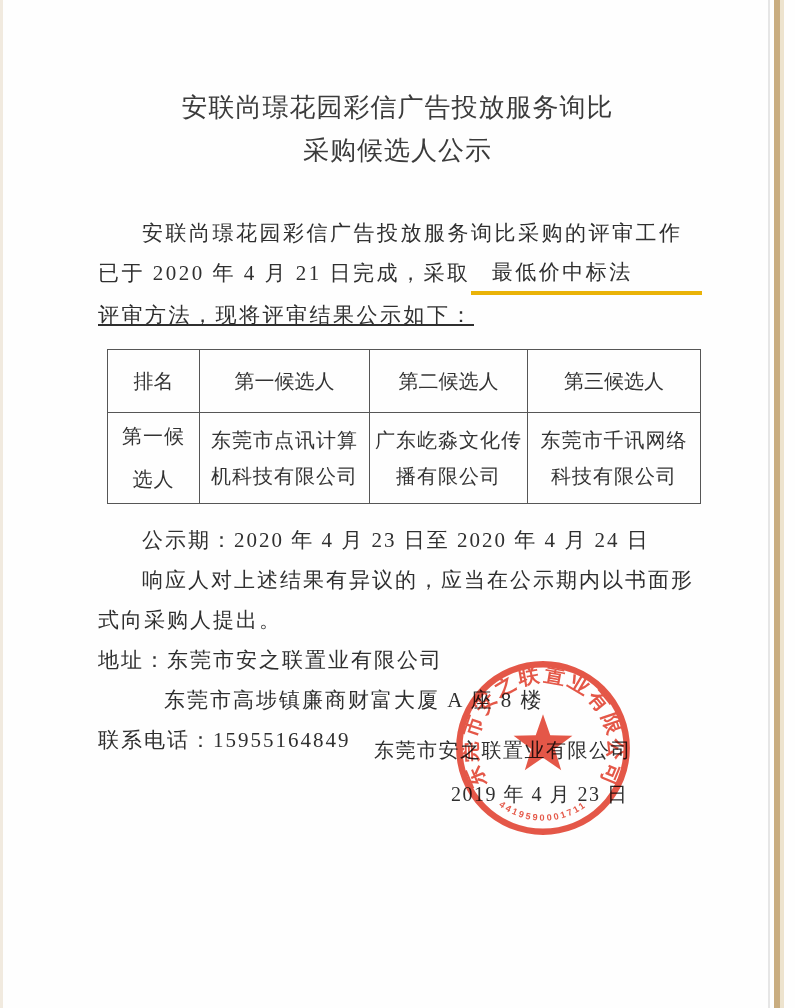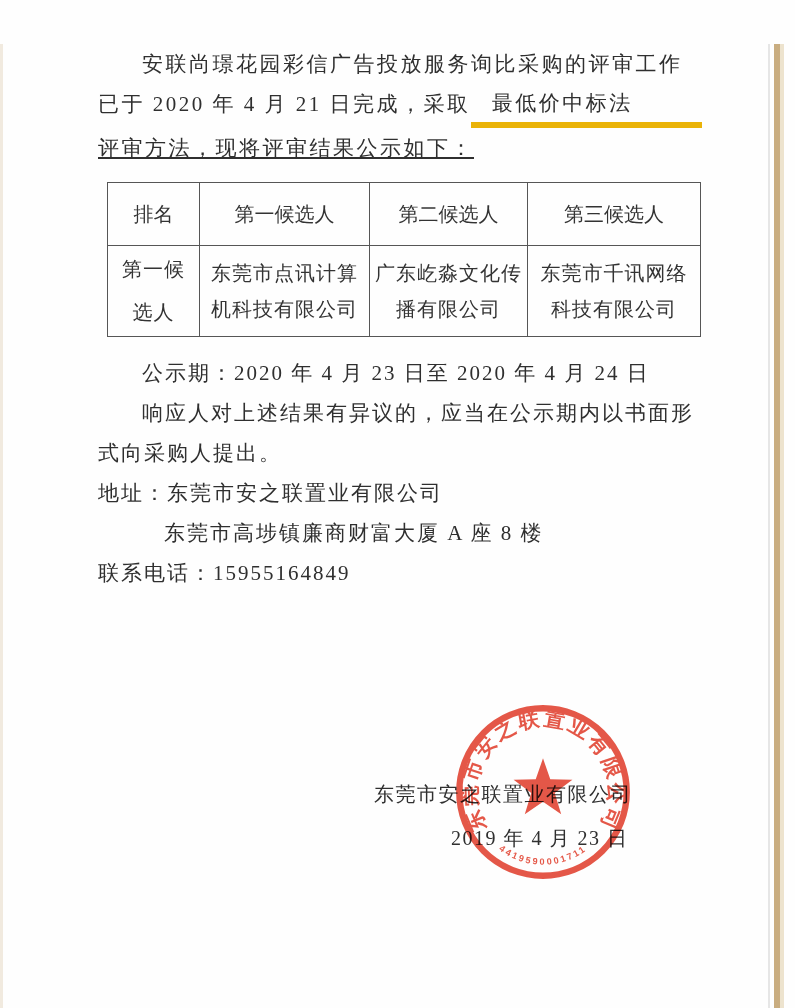--- a/index.html
+++ b/index.html
@@ -40,21 +40,21 @@
 
   .intro {
     width: 604px; margin: 44px 0 0 98px;
     font-size: 21px; line-height: 40px; letter-spacing: 2.5px;
   }
   .intro-line1 { text-indent: 44px; white-space: nowrap; }
   .intro-line2 { display: flex; white-space: nowrap; }
   .intro-line2 .prefix { flex: 0 0 auto; }
   .underline-fill {
     flex: 1 1 auto;
-    border-bottom: 6px solid #eab308;
+    border-bottom: 4px solid #eab308;
     text-align: center;
     padding-right: 48px;
     line-height: 38px;
   }
   .intro-line3 { white-space: nowrap; text-decoration: underline; }
 
   table.candidates {
     margin: 14px 7px 0 107px;
     border-collapse: collapse;
     table-layout: fixed;
@@ -110,20 +110,24 @@
 </head>
 <body>
 
 <div class="page">
 
   <div class="edge-left"></div>
   <div class="edge-right-line"></div>
   <div class="edge-right-strip"></div>
   <div class="edge-right-strip2"></div>
 
+  <div class="title-block">
+    <div class="title-line">安联尚璟花园彩信广告投放服务询比</div>
+    <div class="title-line">采购候选人公示</div>
+  </div>
 
   <div class="intro">
     <div class="intro-line1">安联尚璟花园彩信广告投放服务询比采购的评审工作</div>
     <div class="intro-line2">
       <span class="prefix">已于 2020 年 4 月 21 日完成，采取</span>
       <span class="underline-fill">最低价中标法</span>
     </div>
     <div class="intro-line3">评审方法，现将评审结果公示如下：</div>
   </div>
 

